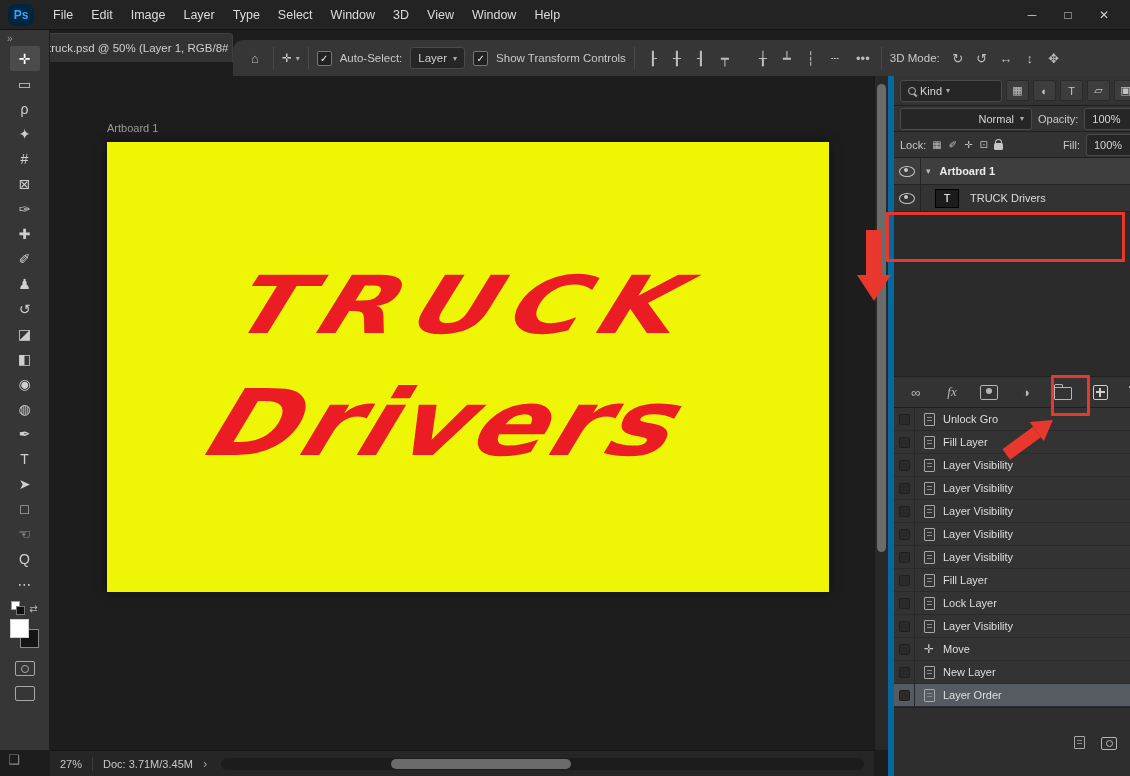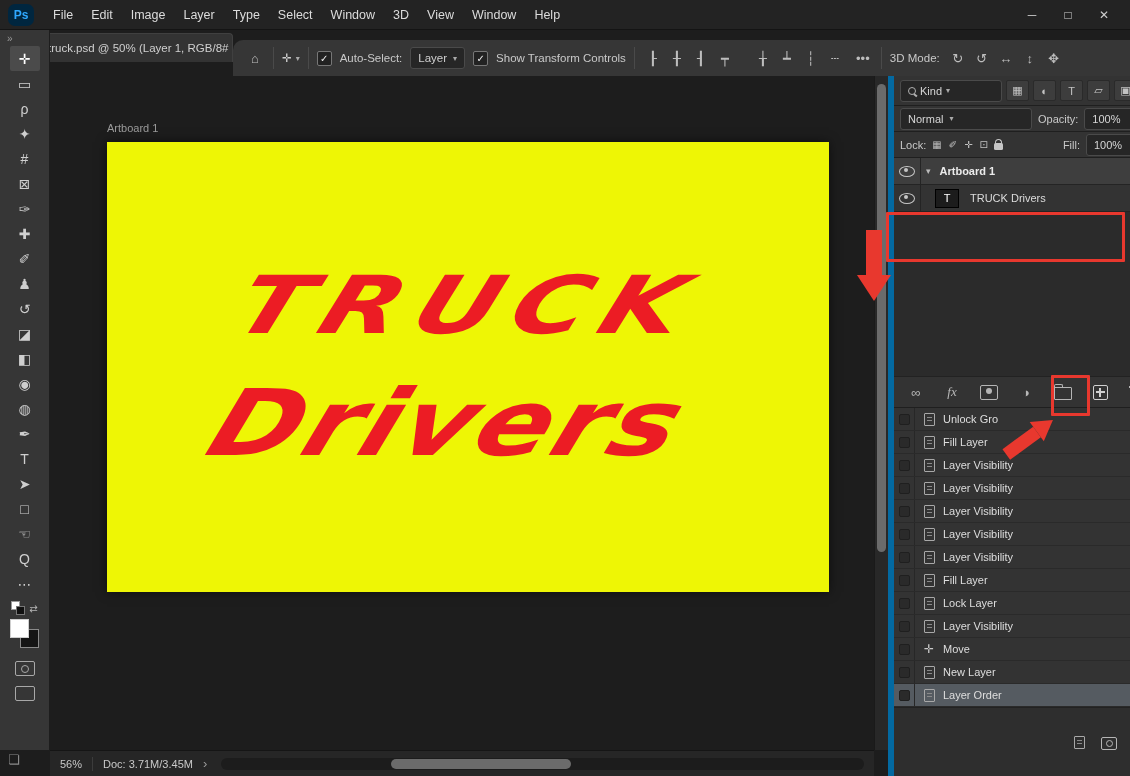--- a/index.html
+++ b/index.html
@@ -82,21 +82,21 @@
   
   .rightcol{position:absolute;left:888px;top:76px;width:270px;height:700px;background:#2e2e2e;
        border-left:6px solid #0369a1;box-sizing:border-box;display:flex;flex-direction:column}
   .sec-filter{height:30px;background:#333;border-bottom:1px solid #1f1f1f;display:flex;align-items:center;padding:0 6px;gap:4px;box-sizing:border-box}
   .kind-dd{width:86px;justify-content:flex-start;gap:4px;font-size:11px}
   .filter-ic{width:21px;height:19px;display:flex;align-items:center;justify-content:center;background:#3d3d3d;
        border:1px solid #2a2a2a;color:#c3c3c3;font-size:11px;border-radius:2px}
   .filter-toggle{margin-left:auto;width:10px;height:17px;background:#ececec;border-radius:2px}
   .sec-blend,.sec-lock{height:26px;background:#333;border-bottom:1px solid #1f1f1f;display:flex;align-items:center;
        padding:0 6px;gap:6px;box-sizing:border-box;font-size:11px}
-  .blend-dd{width:116px;justify-content:flex-start}
+  .blend-dd{width:116px;justify-content:flex-end}
   .val-dd{width:50px;justify-content:space-between}
   .lockicons{gap:7px}
   .lock-ic{color:#c0c0c0;font-size:10px}
   .fill{margin-left:auto}
 
   .layers-list{height:218px;background:#2b2b2b;overflow:hidden}
   .layer-row{display:flex;align-items:center;height:27px;box-sizing:border-box;border-bottom:1px solid #242424;
        background:#333;padding-right:8px;font-size:11px}
   .layer-row.hl{background:#3e3e3e}
   .layer-row.sel{background:#535353}
@@ -341,21 +341,21 @@
       <div class="truck-line" id="truck1" data-name="canvas-text-truck">TRUCK</div>
       <div class="truck-line" id="truck2" data-name="canvas-text-drivers">Drivers</div>
     </div>
   </div>
 
   <div class="vscroll" data-name="vertical-scrollbar">
     <div class="vthumb" data-name="vertical-scrollbar-thumb"></div>
   </div>
 
   <div class="statusbar" data-name="status-bar">
-    <span class="sb-zoom" data-name="zoom-level">56%</span>
+    <span class="sb-zoom" data-name="zoom-level">27%</span>
     <span class="sb-sep" data-name="separator"></span>
     <span class="sb-doc" data-name="document-info">Doc: 3.71M/3.45M</span>
     <span class="sb-chevron" data-name="status-expand-icon">›</span>
     <div class="hscroll" data-name="horizontal-scrollbar">
       <div class="hthumb" data-name="horizontal-scrollbar-thumb"></div>
     </div>
   </div>
 
   <span class="pages-corner" data-name="pages-icon">❏</span>
 

